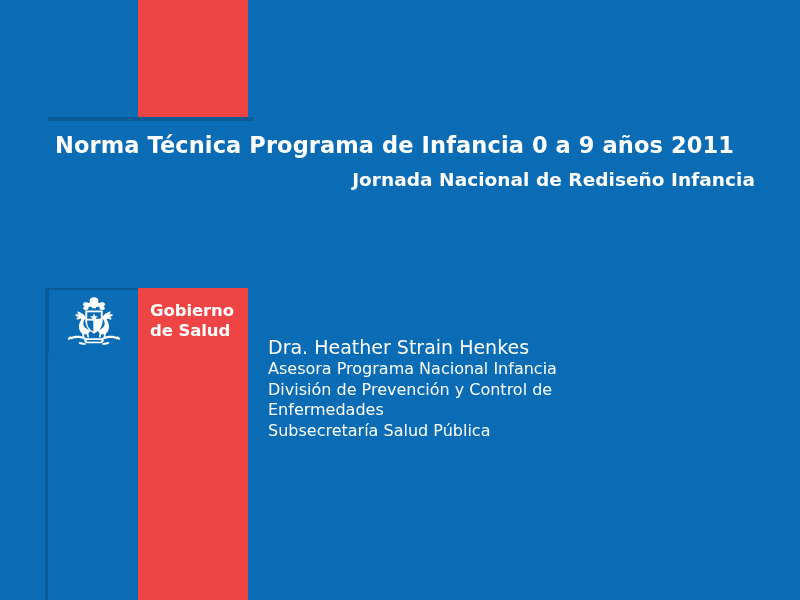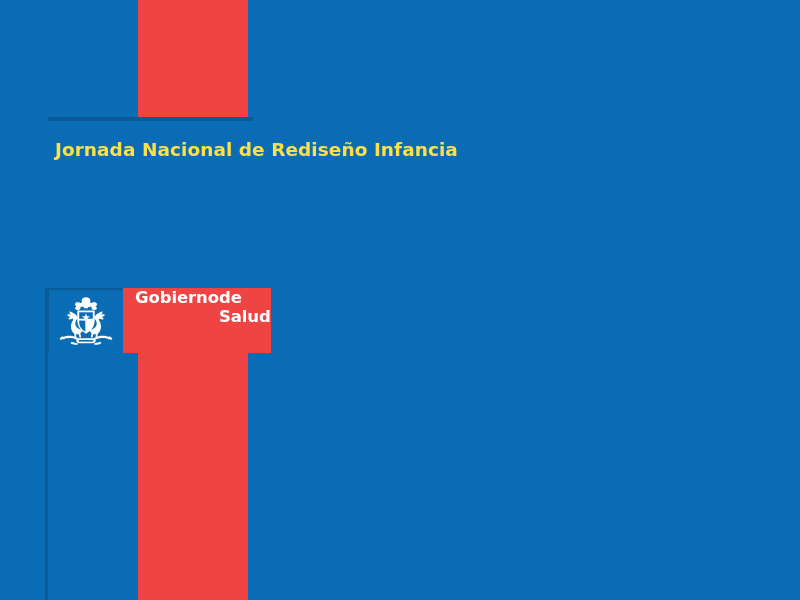--- a/index.html
+++ b/index.html
@@ -75,24 +75,25 @@
     font-weight: bold;
     color: #ffffff;
     line-height: 1.32;
     letter-spacing: 0.1px;
     margin: 0;
     white-space: pre-line;
   }
   .slide-subtitle {
     font-size: 18.5px;
     font-weight: bold;
-    color: #fde047;
+    color: #ffffff;
     line-height: 1.3;
     letter-spacing: 0.05px;
     margin: 7px 0 0 0;
+    text-align: right;
   }
 
   
   .logo {
     position: absolute;
     left: 47px;
     top: 288px;
     width: 201px;
     height: 65px;
     display: flex;
@@ -108,21 +109,21 @@
     align-items: center;
     justify-content: center;
   }
   .logo-crest-box svg {
     display: block;
   }
   .logo-word-box {
     flex: 1;
     background: #ee4444;
     display: flex;
-    flex-direction: row;
+    flex-direction: column;
     justify-content: center;
     padding-left: 12px;
     box-sizing: border-box;
   }
   .logo-word-line {
     font-size: 16.5px;
     font-weight: bold;
     color: #ffffff;
     line-height: 1.17;
     letter-spacing: -0.1px;
@@ -155,20 +156,21 @@
 
 <div id="slide">
 
   <div class="stripe-red-top"></div>
   <div class="stripe-red-bottom"></div>
   <div class="rule-dark-h"></div>
   <div class="rule-dark-h2"></div>
   <div class="rule-dark-v"></div>
 
   <div class="title-block">
+    <h1 class="slide-title">Norma Técnica Programa de Infancia 0 a 9 años 2011</h1>
     <h2 class="slide-subtitle">Jornada Nacional de Rediseño Infancia</h2>
   </div>
 
   <div class="logo">
     <div class="logo-crest-box">
       <span>
         <svg width="74" height="52" viewBox="0 0 74 52" fill="none">
           <g fill="#ffffff">
 
             <path d="M37 1.2c-2.6 0-4.4 1.5-4.4 3.3 0 .7.3 1.3.8 1.8-1.4.2-2.5 1.1-2.5 2.3 0 1.3 1.3 2.4 3 2.4.5 0 1-.1 1.4-.3-.3.5-.5 1-.5 1.6h4.4c0-.6-.2-1.1-.5-1.6.4.2.9.3 1.4.3 1.7 0 3-1.1 3-2.4 0-1.2-1.1-2.1-2.5-2.3.5-.5.8-1.1.8-1.8 0-1.8-1.8-3.3-4.4-3.3z"></path>
@@ -200,14 +202,21 @@
           </g>
         </svg>
       </span>
     </div>
     <div class="logo-word-box">
       <div class="logo-word-line">Gobierno</div>
       <div class="logo-word-line">de Salud</div>
     </div>
   </div>
 
+  <div class="author-block">
+    <p class="author-name">Dra. Heather Strain Henkes</p>
+    <p class="author-line">Asesora Programa Nacional Infancia</p>
+    <p class="author-line">División de Prevención y Control de</p>
+    <p class="author-line">Enfermedades</p>
+    <p class="author-line">Subsecretaría Salud Pública</p>
+  </div>
 
 </div>
 
 </body></html>

